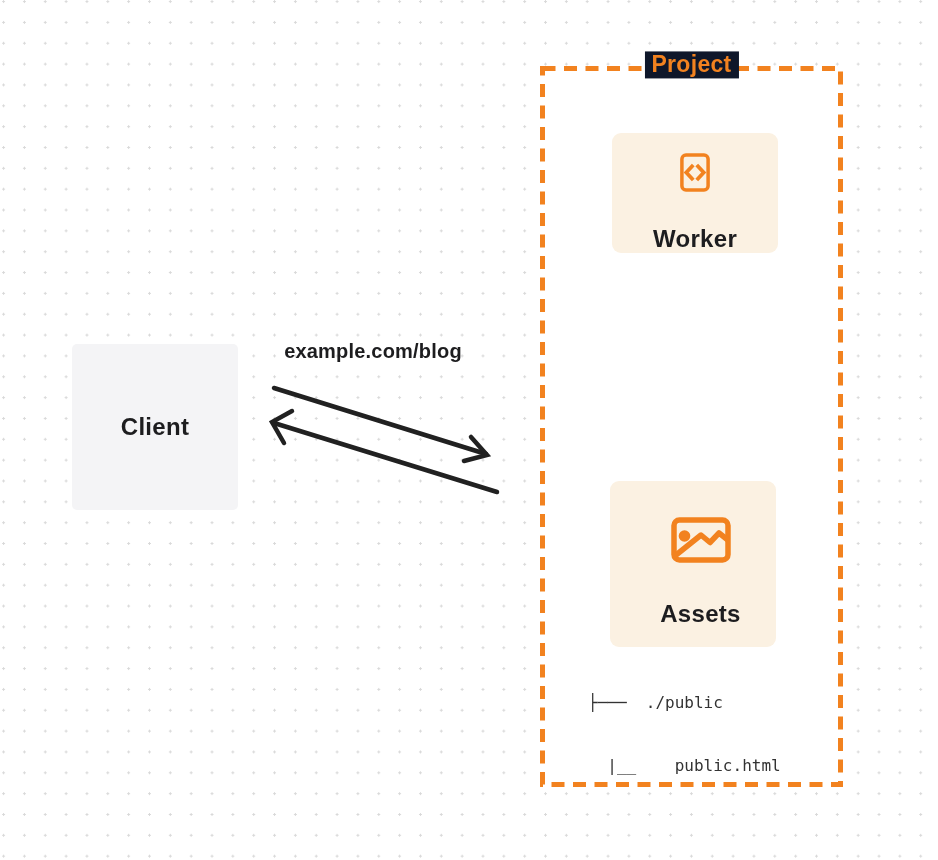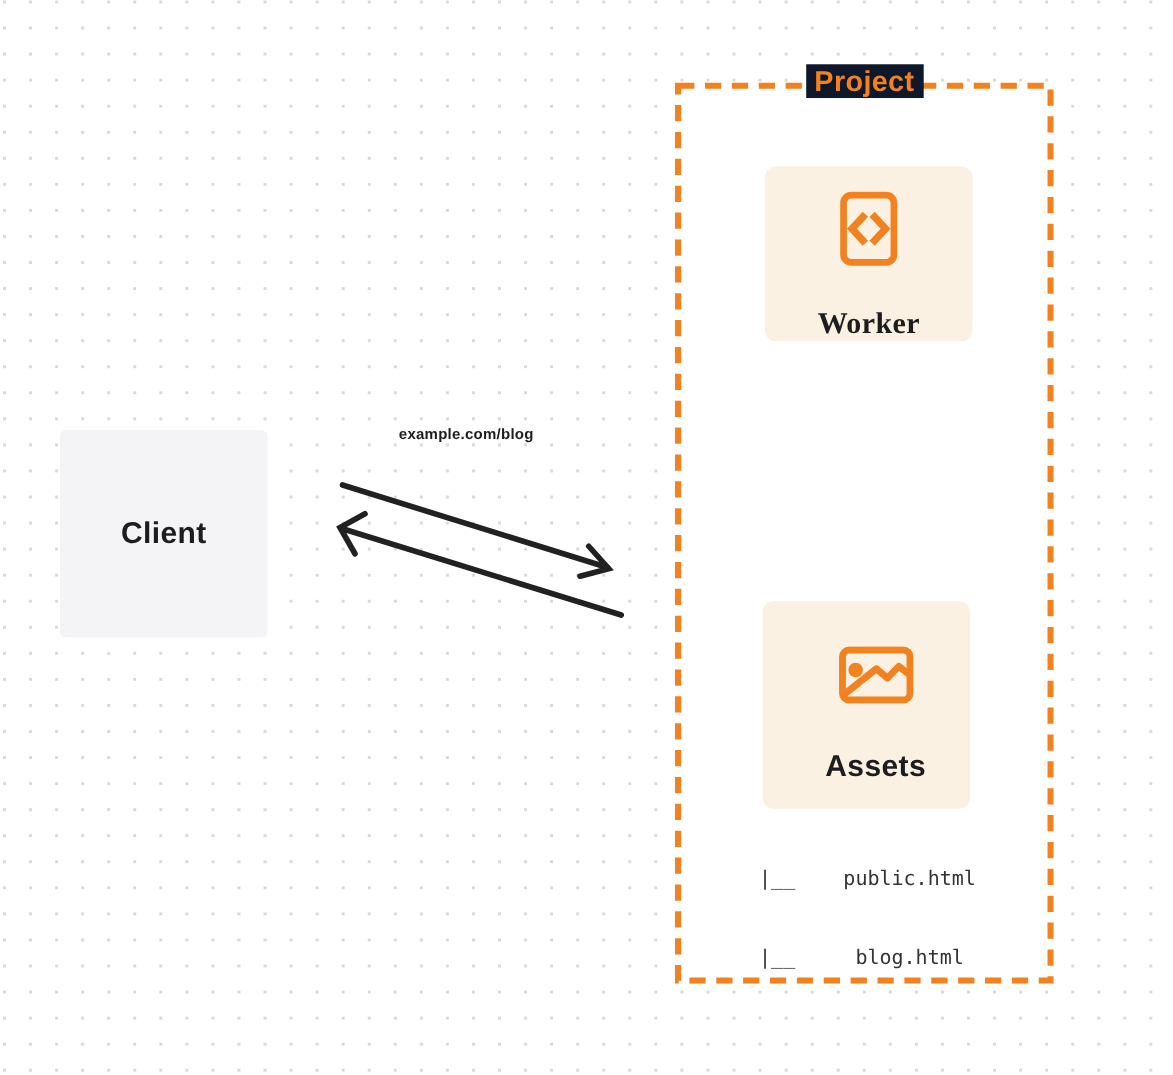--- a/index.html
+++ b/index.html
@@ -20,51 +20,51 @@
     background-color:#ffffff;
     background-image:radial-gradient(circle,var(--dot) 1.3px,rgba(0,0,0,0) 1.4px);
     background-size:20.85px 20.85px;
     background-position:14px 12px;
   }
   .arrow-layer{position:absolute;left:0;top:0;}
   .arrow-line{stroke:var(--arrow);stroke-width:4.5;stroke-linecap:round;fill:none;}
   .arrow-head{stroke:var(--arrow);stroke-width:4.5;stroke-linecap:round;stroke-linejoin:miter;fill:none;}
 
   .client-box{
-    position:absolute;left:48px;top:344px;width:166px;height:166px;
+    position:absolute;left:72px;top:344px;width:166px;height:166px;
     background:var(--client-bg);border-radius:5px;
     display:flex;align-items:center;justify-content:center;
   }
   .box-label{
     font-weight:700;font-size:24px;color:var(--text);letter-spacing:.3px;
   }
   .request-label{
     position:absolute;left:283px;top:340px;width:180px;text-align:center;
-    font-weight:700;font-size:12px;color:var(--text);letter-spacing:.2px;
+    font-weight:700;font-size:20px;color:var(--text);letter-spacing:.2px;
   }
 
   .project-box{
     position:absolute;left:540px;top:66px;width:303px;height:721px;
     background:#ffffff;
   }
   .project-border{position:absolute;left:0;top:0;color:var(--accent);}
   .project-border rect{stroke:currentColor;}
   .project-label{
     position:absolute;left:50%;top:0;transform:translate(-50%,-54%);
     background:#0f172a;padding:0 7px;
     font-weight:700;font-size:23px;color:var(--accent);letter-spacing:.3px;
     white-space:nowrap;
   }
 
   .card{
     position:absolute;width:166px;box-sizing:border-box;
     background:var(--card-bg);border-radius:9px;
     display:flex;flex-direction:column;align-items:center;
   }
-  .worker-card{left:72px;top:67px;height:140px;padding-top:20px;font-family:Liberation Serif, serif;}
+  .worker-card{left:72px;top:67px;height:120px;padding-top:20px;}
   .assets-card{left:70px;top:415px;height:166px;padding-top:36px;padding-left:15px;}
   .card svg{color:var(--accent);display:block;}
   .icon-stroke{stroke:currentColor;fill:none;}
   .icon-fill{fill:currentColor;stroke:none;}
   .worker-card .box-label{margin-top:33px;}
   .assets-card .box-label{margin-top:37px;}
 
   .file-tree{
     position:absolute;left:48px;top:584px;
     font-family:"DejaVu Sans Mono",monospace;
@@ -114,20 +114,20 @@
     <div class="card assets-card">
       <svg width="60" height="46" viewBox="0 0 60 46">
         <rect class="icon-stroke" x="3" y="3" width="54" height="40" rx="5.5" stroke-width="5.5"></rect>
         <circle class="icon-fill" cx="13.5" cy="19" r="5.8"></circle>
         <polyline class="icon-stroke" points="2.5,40 30,18 39,25.5 48,16 57.5,23.5" stroke-width="5.5" stroke-linejoin="round"></polyline>
       </svg>
       <span class="box-label">Assets</span>
     </div>
 
     <div class="file-tree">
+      <div>├───  ./public</div>
       <div>  |__    public.html</div>
-      <div>  |__     blog.html</div>
       
     </div>
 
   </div>
 
 </div>
 
 </body></html>

